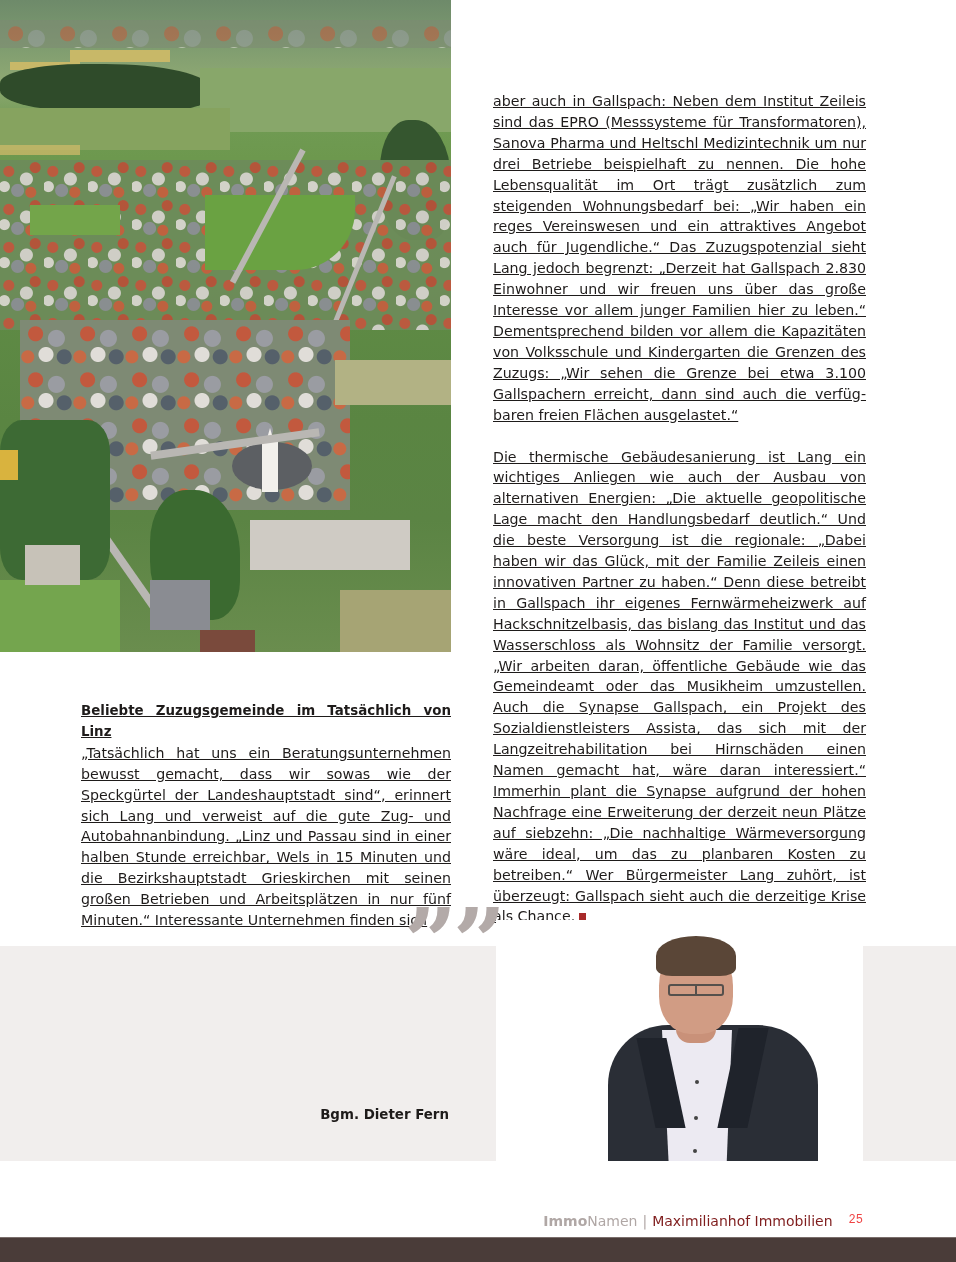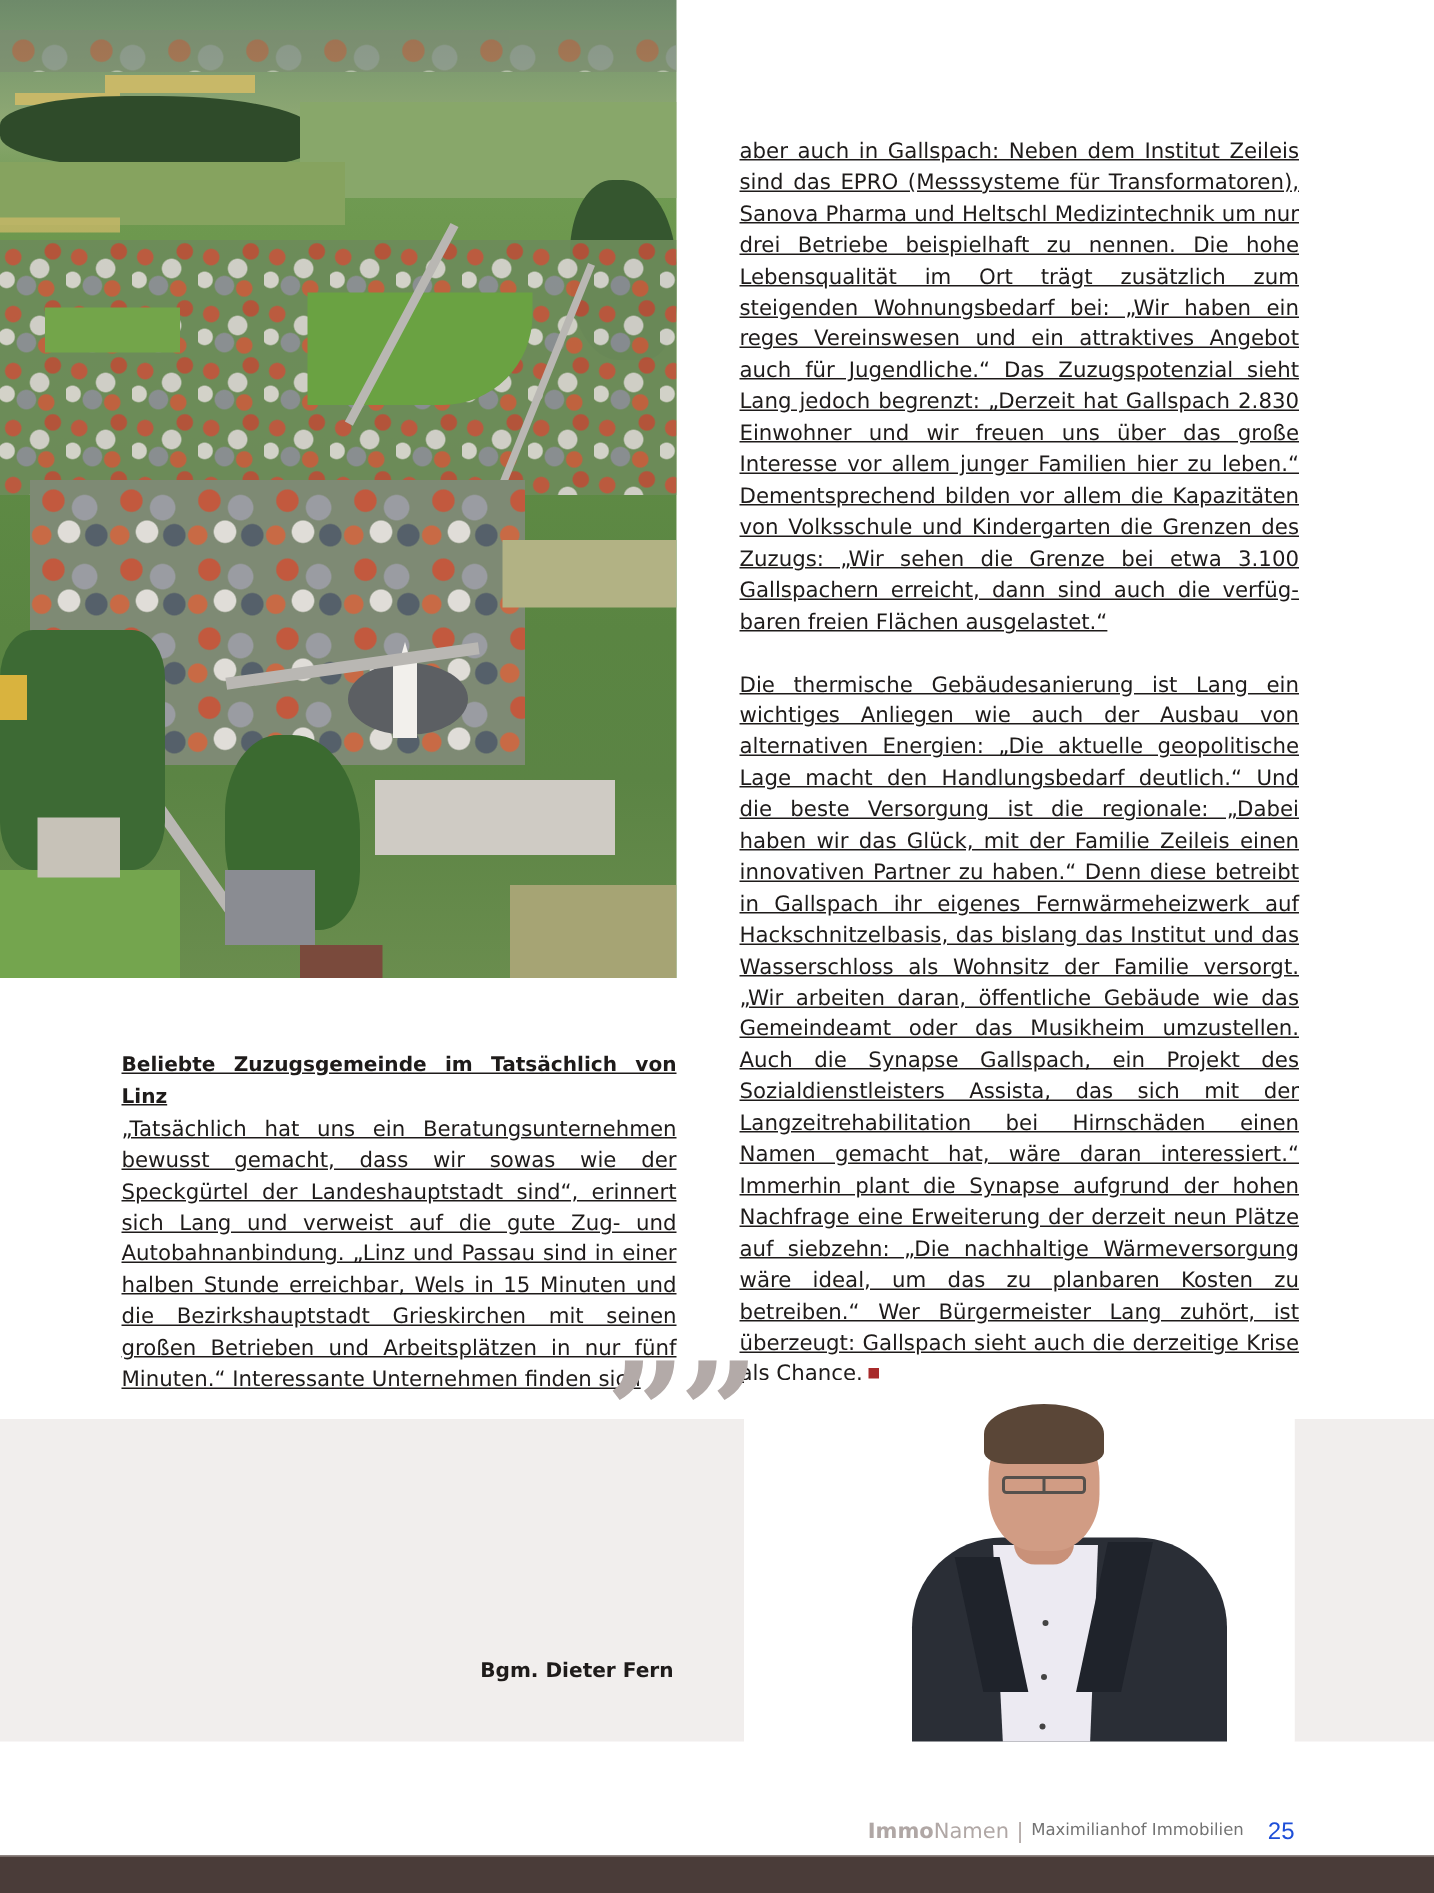--- a/index.html
+++ b/index.html
@@ -72,22 +72,22 @@
     .portrait .hair { position: absolute; left: 160px; top: 16px; width: 80px; height: 40px; background: #5a4637; border-radius: 50% 50% 20% 20%; }
     .portrait .glasses { position: absolute; left: 172px; top: 64px; width: 56px; height: 12px; border: 2px solid #55504c; border-radius: 3px; box-sizing: border-box; }
     .portrait .glasses::after { content: ""; position: absolute; left: 25px; top: -2px; width: 2px; height: 12px; background: #55504c; }
     .portrait .button-dot { position: absolute; width: 4px; height: 4px; background: #444; border-radius: 50%; }
 
     
     .footer { position: absolute; right: 93px; top: 1178px; display: flex; align-items: flex-start; white-space: nowrap; margin-top: 35px; }
     .footer .brand-bold { font-weight: bold; font-size: 14px; color: #b0a7a5; }
     .footer .brand-light { font-size: 14px; color: #b0a7a5; }
     .footer .sep { font-size: 14px; color: #b0a7a5; margin: 0 5px; }
-    .footer .publisher { font-size: 11px; color: #737373; }
-    .footer .page-number { font-family: Liberation Sans, sans-serif; font-size: 16px; color: #1d4ed8; margin-left: 16px; }
+    .footer .publisher { font-size: 14px; color: #7f1d1d; }
+    .footer .page-number { font-family: Liberation Mono, monospace; font-size: 12px; color: #ef4444; margin-left: 16px; }
     .bottom-bar { position: absolute; left: 0; top: 1237px; width: 956px; height: 25px; background: #4a3c39; border-top: 1px solid #7a6e6b; }
   </style>
 </head>
 <body>
 
 <div class="aerial" title="Aerial view of Gallspach with church, town centre, fields and forest">
   <div class="shape town" style="left:0;top:20px;width:451px;height:28px;opacity:.55"></div>
   <div class="shape wheat" style="left:70px;top:50px;width:100px;height:12px"></div>
   <div class="shape wheat" style="left:10px;top:62px;width:70px;height:8px"></div>
   <div class="shape forest" style="left:0;top:64px;width:210px;height:48px"></div>

